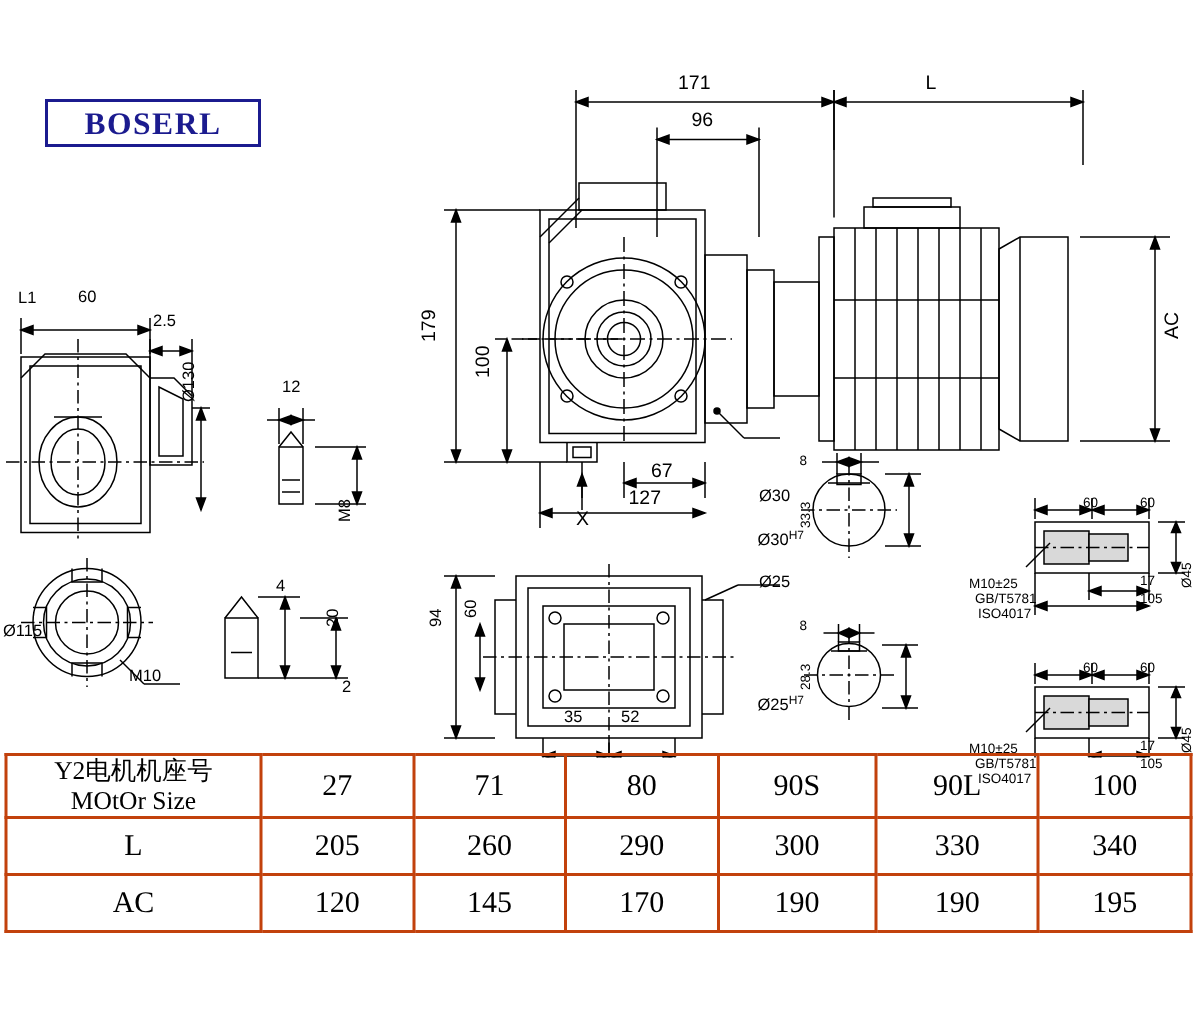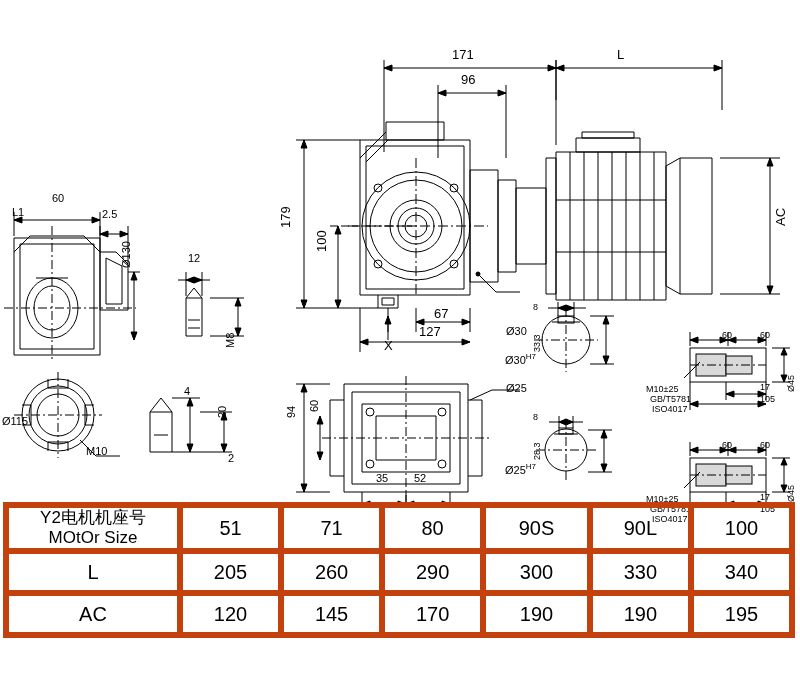--- a/index.html
+++ b/index.html
@@ -33,39 +33,40 @@
   .dimxs{font-size:9px;font-family:"Liberation Sans", sans-serif;}
   svg{display:block;}
 
   
   table.spec{
     position:absolute;left:3px;top:502px;
     border-collapse:collapse;
     width:792px;
   }
   table.spec td{
-    border:6px solid #c2410c;
+    border:2px solid #c2410c;
     text-align:center;
-    font-family:Liberation Sans, sans-serif;
+    font-family:Liberation Serif, serif;
     font-size:20px;
     height:36px;
     padding:0;
   }
   table.spec td.head{
     font-size:17px;
     line-height:20px;
     width:168px;
   }
   table.spec td.lbl{font-size:20px;}
 </style>
 </head>
 <body>
 
 <div class="wrap">
 
+  <div class="abs logo">BOSERL</div>
 
   <svg class="abs" style="left:0;top:40px;" width="800" height="465">
     <g stroke="#000" fill="none" stroke-width="1">
 
       <line x1="384" y1="20" x2="384" y2="112"></line>
       <line x1="556" y1="20" x2="556" y2="105"></line>
       <line x1="384" y1="28" x2="556" y2="28" stroke-width="1"></line>
       <polygon points="384,28 392,25 392,31" fill="#000"></polygon>
       <polygon points="556,28 548,25 548,31" fill="#000"></polygon>
       <line x1="556" y1="20" x2="556" y2="60"></line>
@@ -377,21 +378,21 @@
   <div class="abs dim" style="left:461px;top:72px;">96</div>
   <div class="abs dim" style="left:617px;top:47px;">L</div>
   <div class="abs dim" style="left:278px;top:228px;transform:rotate(-90deg);transform-origin:left top;">179</div>
   <div class="abs dim" style="left:314px;top:252px;transform:rotate(-90deg);transform-origin:left top;">100</div>
   <div class="abs dim" style="left:419px;top:324px;">127</div>
   <div class="abs dim" style="left:434px;top:306px;">67</div>
   <div class="abs dim" style="left:384px;top:338px;">X</div>
   <div class="abs dimsm" style="left:506px;top:325px;">Ø30</div>
   <div class="abs dim" style="left:773px;top:226px;transform:rotate(-90deg);transform-origin:left top;">AC</div>
 
-  <div class="abs dimsm" style="left:12px;top:206px;">L1</div>
+  <div class="abs dimsm" style="left:12px;top:193px;">L1</div>
   <div class="abs dimsm" style="left:52px;top:192px;">60</div>
   <div class="abs dimsm" style="left:102px;top:208px;">2.5</div>
   <div class="abs dimsm" style="left:120px;top:268px;transform:rotate(-90deg);transform-origin:left top;">Ø130</div>
   <div class="abs dimsm" style="left:188px;top:252px;">12</div>
   <div class="abs dimsm" style="left:224px;top:348px;transform:rotate(-90deg);transform-origin:left top;">M8</div>
   <div class="abs dimsm" style="left:2px;top:415px;">Ø115</div>
   <div class="abs dimsm" style="left:86px;top:445px;">M10</div>
   <div class="abs dimsm" style="left:184px;top:385px;">4</div>
   <div class="abs dimsm" style="left:216px;top:418px;transform:rotate(-90deg);transform-origin:left top;">20</div>
   <div class="abs dimsm" style="left:228px;top:452px;">2</div>
@@ -432,21 +433,21 @@
   <div class="abs dimxs" style="left:650px;top:504px;">GB/T5781</div>
   <div class="abs dimxs" style="left:652px;top:514px;">ISO4017</div>
 
   <table class="spec">
     <tbody>
       <tr>
         <td class="head">
           <div>Y2电机机座号</div>
           <div>MOtOr Size</div>
         </td>
-        <td>51</td>
+        <td>27</td>
         <td>71</td>
         <td>80</td>
         <td>90S</td>
         <td>90L</td>
         <td>100</td>
       </tr>
       <tr>
         <td class="lbl">L</td>
         <td>205</td>
         <td>260</td>

